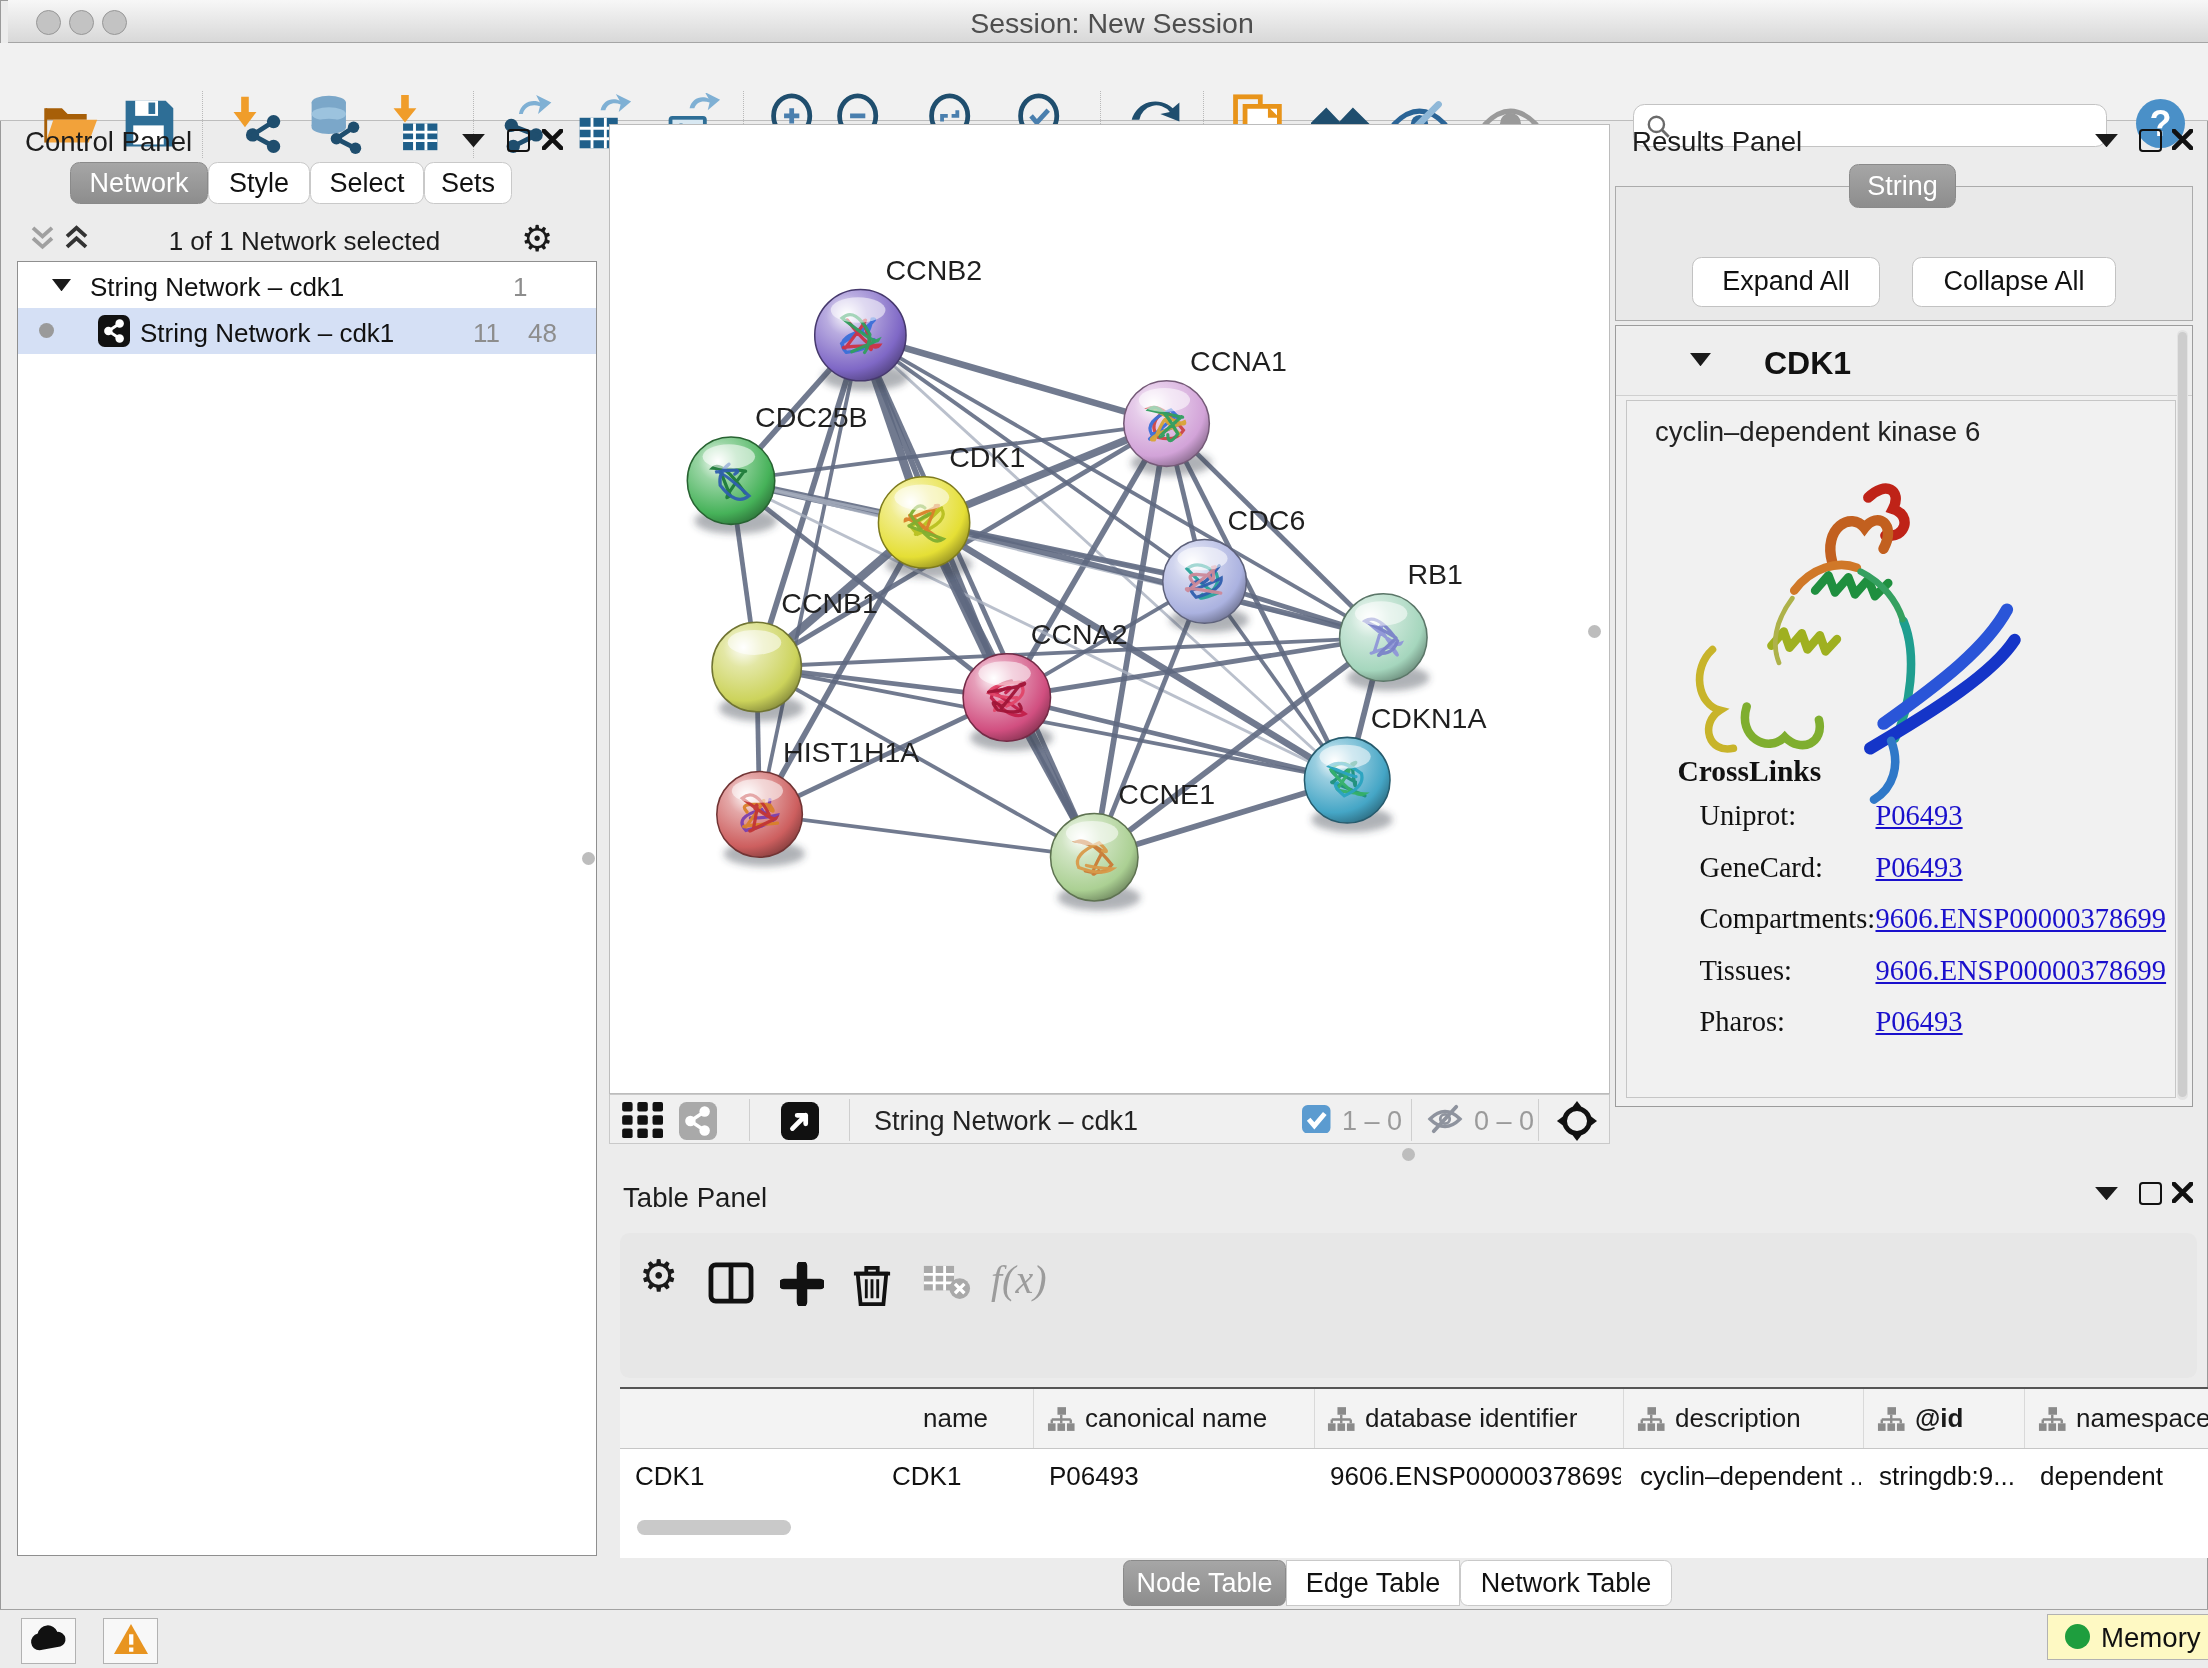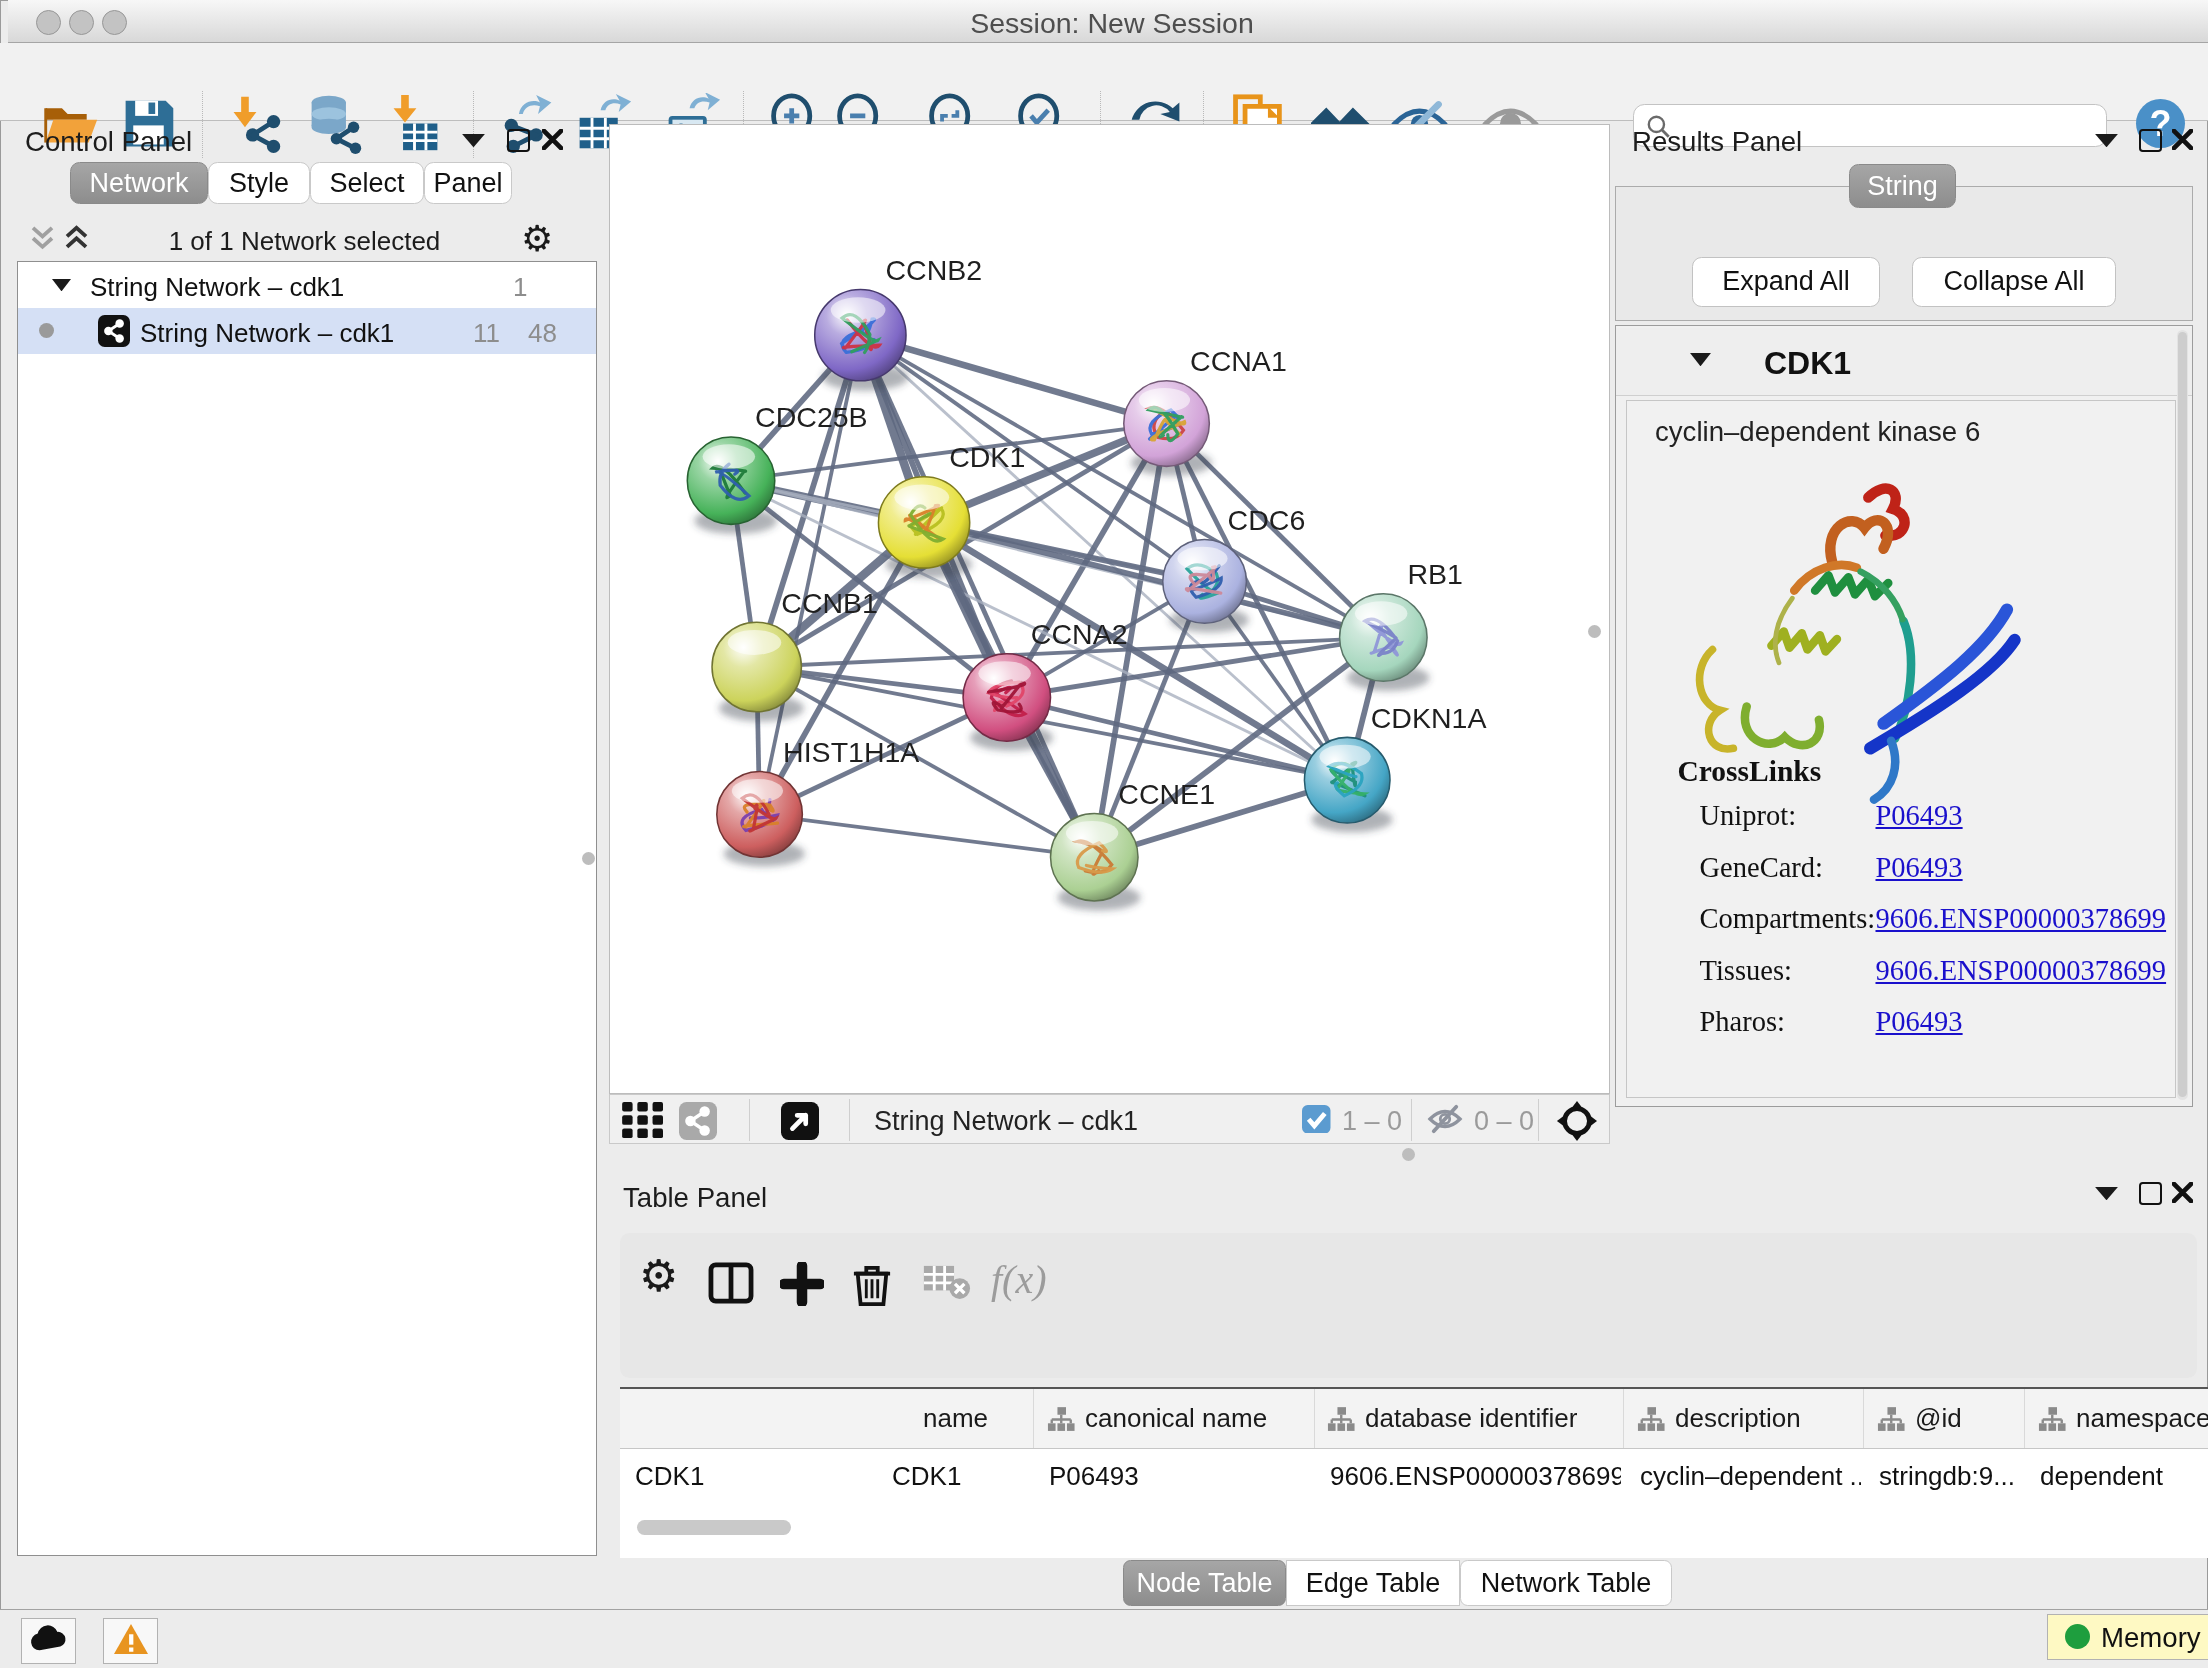--- a/index.html
+++ b/index.html
@@ -255,21 +255,21 @@
       <polygon points="0,0 24,0 12,14" fill="#1a1a1a"></polygon>
     </svg>
   <div class="abs" style="left:507px;top:129px;width:19px;height:19px;border:2.9px solid #111;border-radius:3.8px"></div>
   <svg class="abs" style="left:542px;top:129px" width="21" height="21" viewBox="0 0 22 22">
       <path d="M2 2 20 20 M20 2 2 20" stroke="#111" stroke-width="5" stroke-linecap="round"></path>
     </svg>
 
   <div class="tab active abs" style="left:70px;top:162px;width:138px">Network</div>
   <div class="tab" style="left:208px;top:162px;width:102px">Style</div>
   <div class="tab" style="left:310px;top:162px;width:114px">Select</div>
-  <div class="tab" style="left:424px;top:162px;width:88px">Panel</div>
+  <div class="tab" style="left:424px;top:162px;width:88px">Sets</div>
 
   <svg class="abs" style="left:28.5px;top:224px" width="27" height="28.5" viewBox="0 0 28 30">
     <path class="chev gray" d="M4 4l10 9 10-9M4 15l10 9 10-9"></path>
     </svg>
   <svg class="abs" style="left:63px;top:224px" width="27" height="28.5" viewBox="0 0 28 30">
     <path class="chev" d="M4 13 14 4l10 9M4 24 14 15l10 9"></path>
     </svg>
   <div class="abs" style="left:105px;top:226px;width:399px;text-align:center;font-size:26px;color:#1c1c1c">1 of 1 Network selected</div>
   <div class="abs gear" style="left:521px;top:221px">⚙</div>
 
@@ -777,21 +777,21 @@
         <div class="th" style="left: 1004px; width: 240px;">
           <svg class="hicon" width="28.5" height="27" style="left: 13.3px;" viewBox="0 0 30 28">
             <rect x="11" y="1" width="9" height="8" fill="#8a8a8a"></rect>
             <path d="M15 9v5M5 14h20M5 14v4M15 14v4M25 14v4" stroke="#8a8a8a" stroke-width="2.5" fill="none"></path>
             <rect x="1" y="18" width="8" height="8" fill="#8a8a8a"></rect>
             <rect x="11" y="18" width="8" height="8" fill="#8a8a8a"></rect>
             <rect x="21" y="18" width="8" height="8" fill="#8a8a8a"></rect>
           </svg>
           <span class="th-label" style="left: 51px;">description</span>
         </div>
-        <div class="th" style="left: 1244px; width: 161px;">
+        <div class="th" style="left: 1244px; width: 161px; font-weight: bold;">
           <svg class="hicon" width="28.5" height="27" style="left: 13.3px;" viewBox="0 0 30 28">
             <rect x="11" y="1" width="9" height="8" fill="#8a8a8a"></rect>
             <path d="M15 9v5M5 14h20M5 14v4M15 14v4M25 14v4" stroke="#8a8a8a" stroke-width="2.5" fill="none"></path>
             <rect x="1" y="18" width="8" height="8" fill="#8a8a8a"></rect>
             <rect x="11" y="18" width="8" height="8" fill="#8a8a8a"></rect>
             <rect x="21" y="18" width="8" height="8" fill="#8a8a8a"></rect>
           </svg>
           <span class="th-label" style="left: 51px;">@id</span>
         </div>
         <div class="th" style="left: 1405px; width: 184px;">

